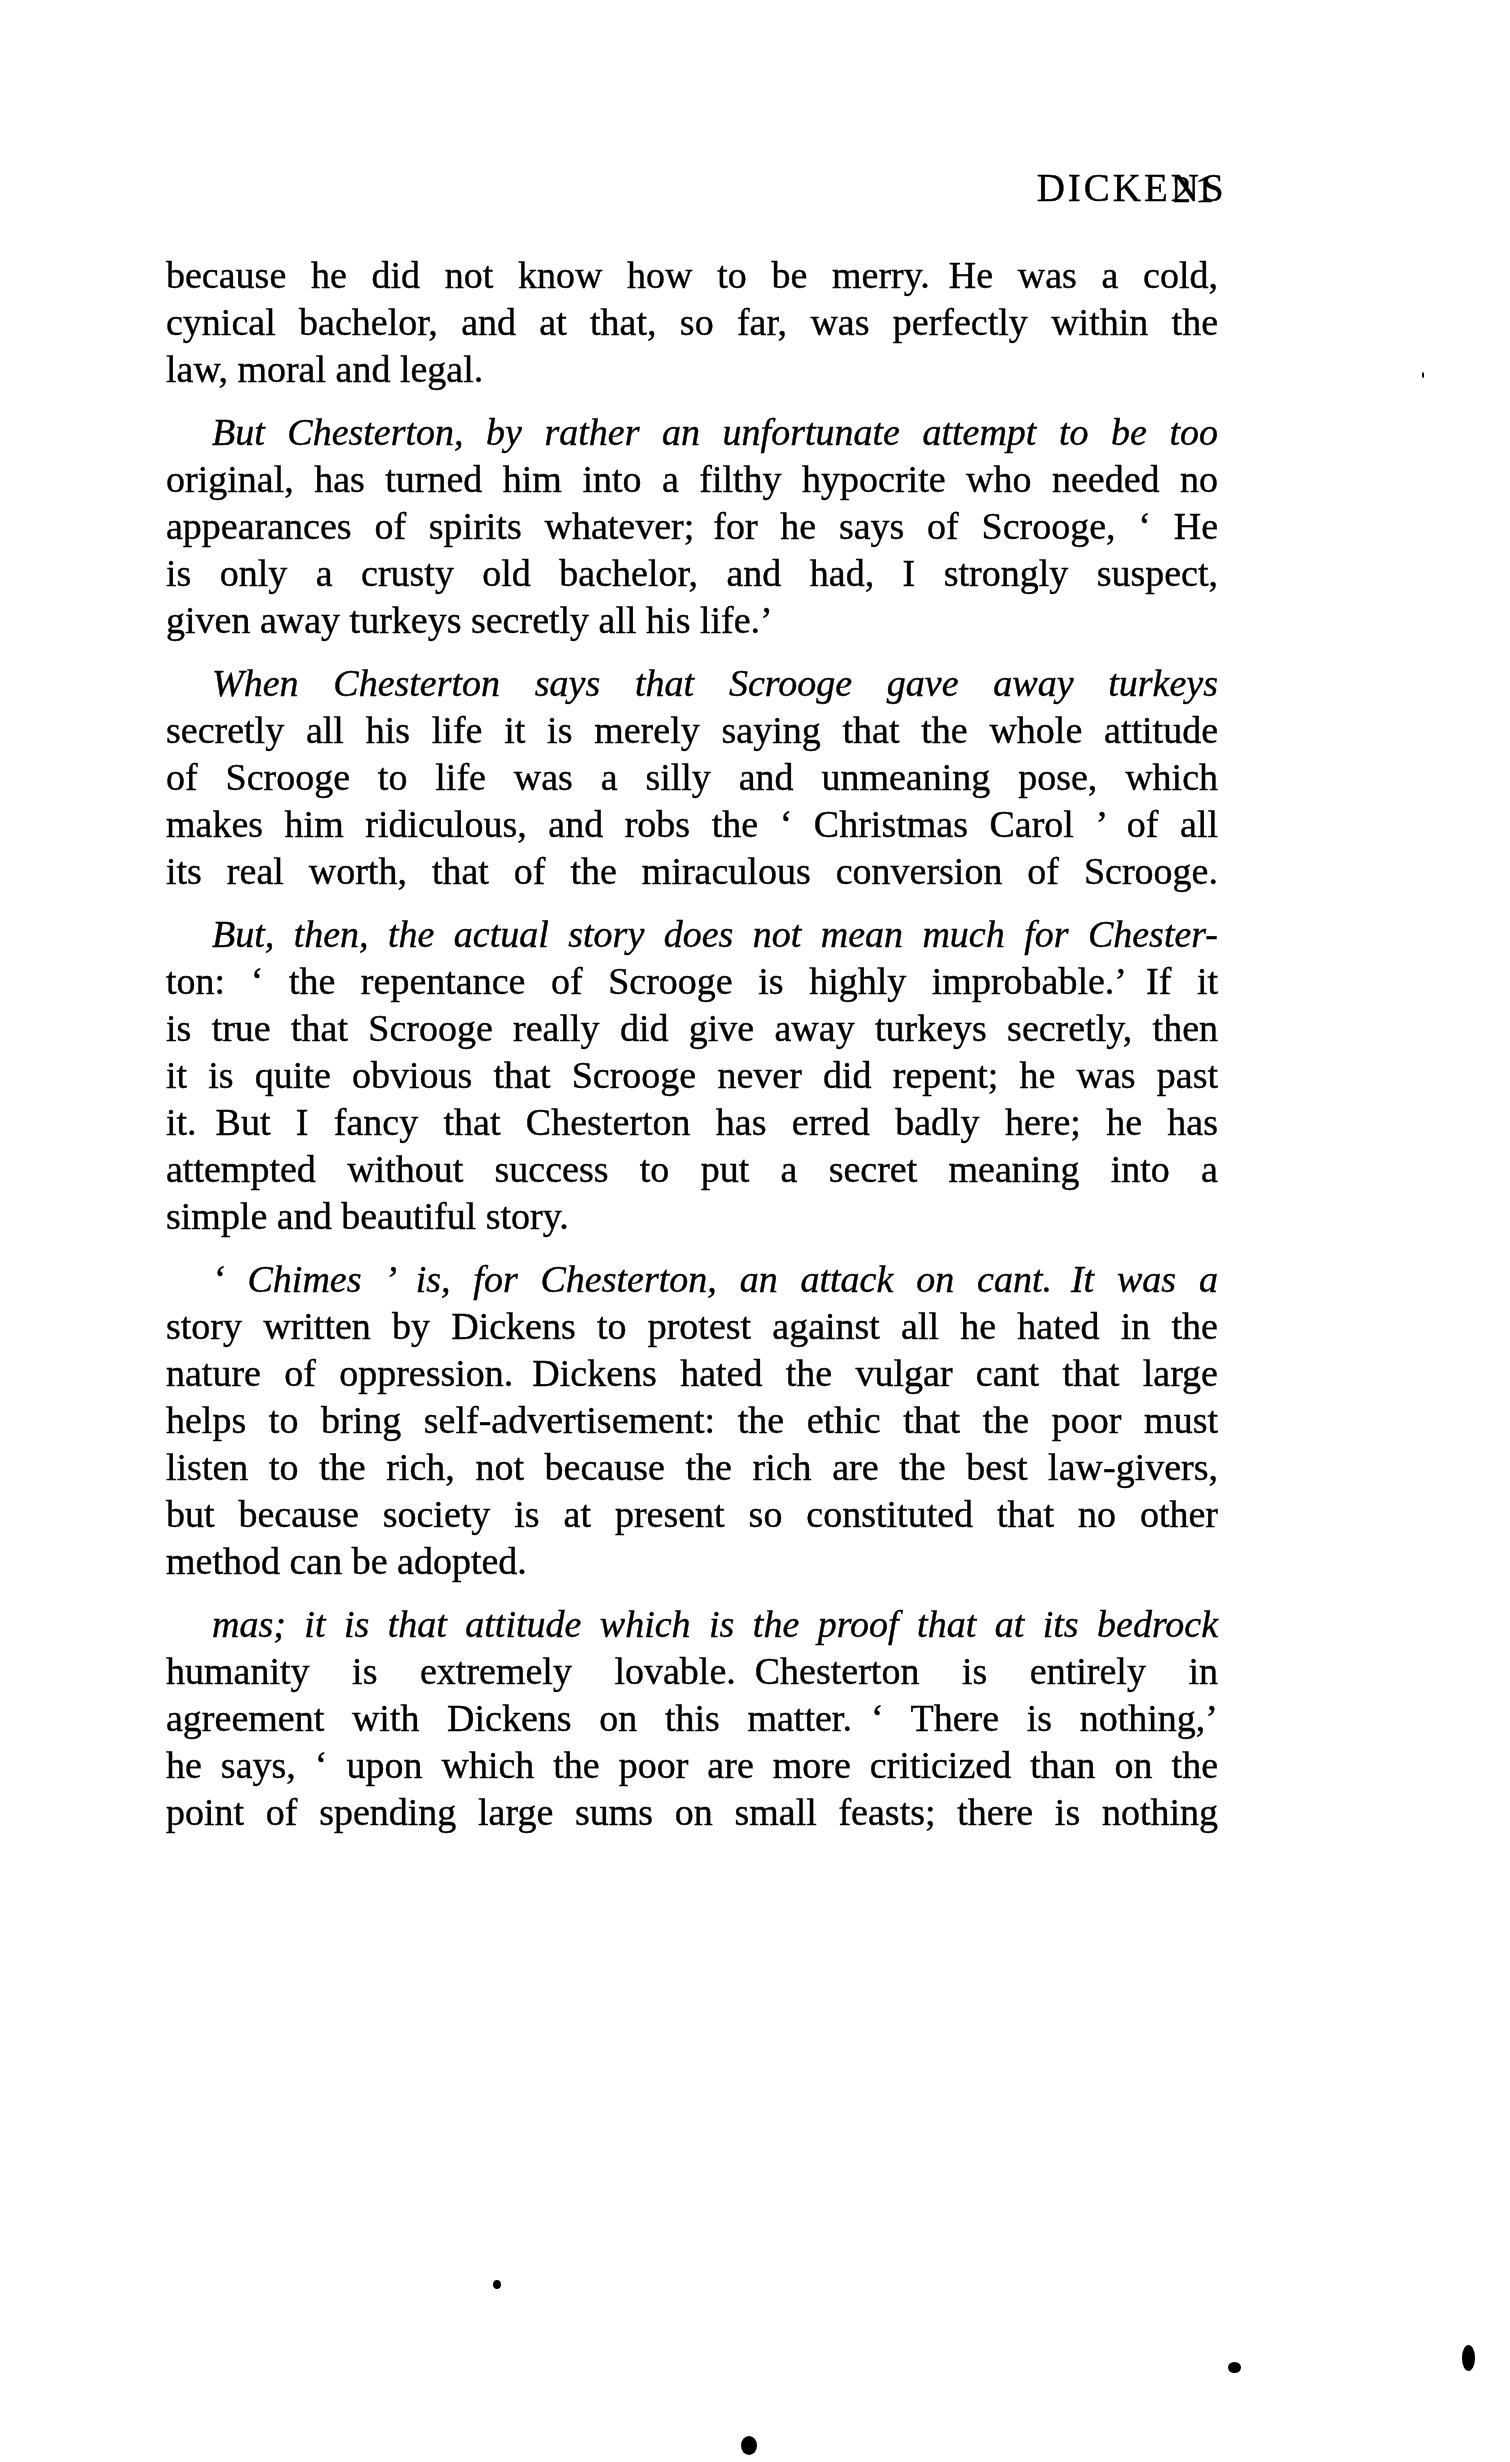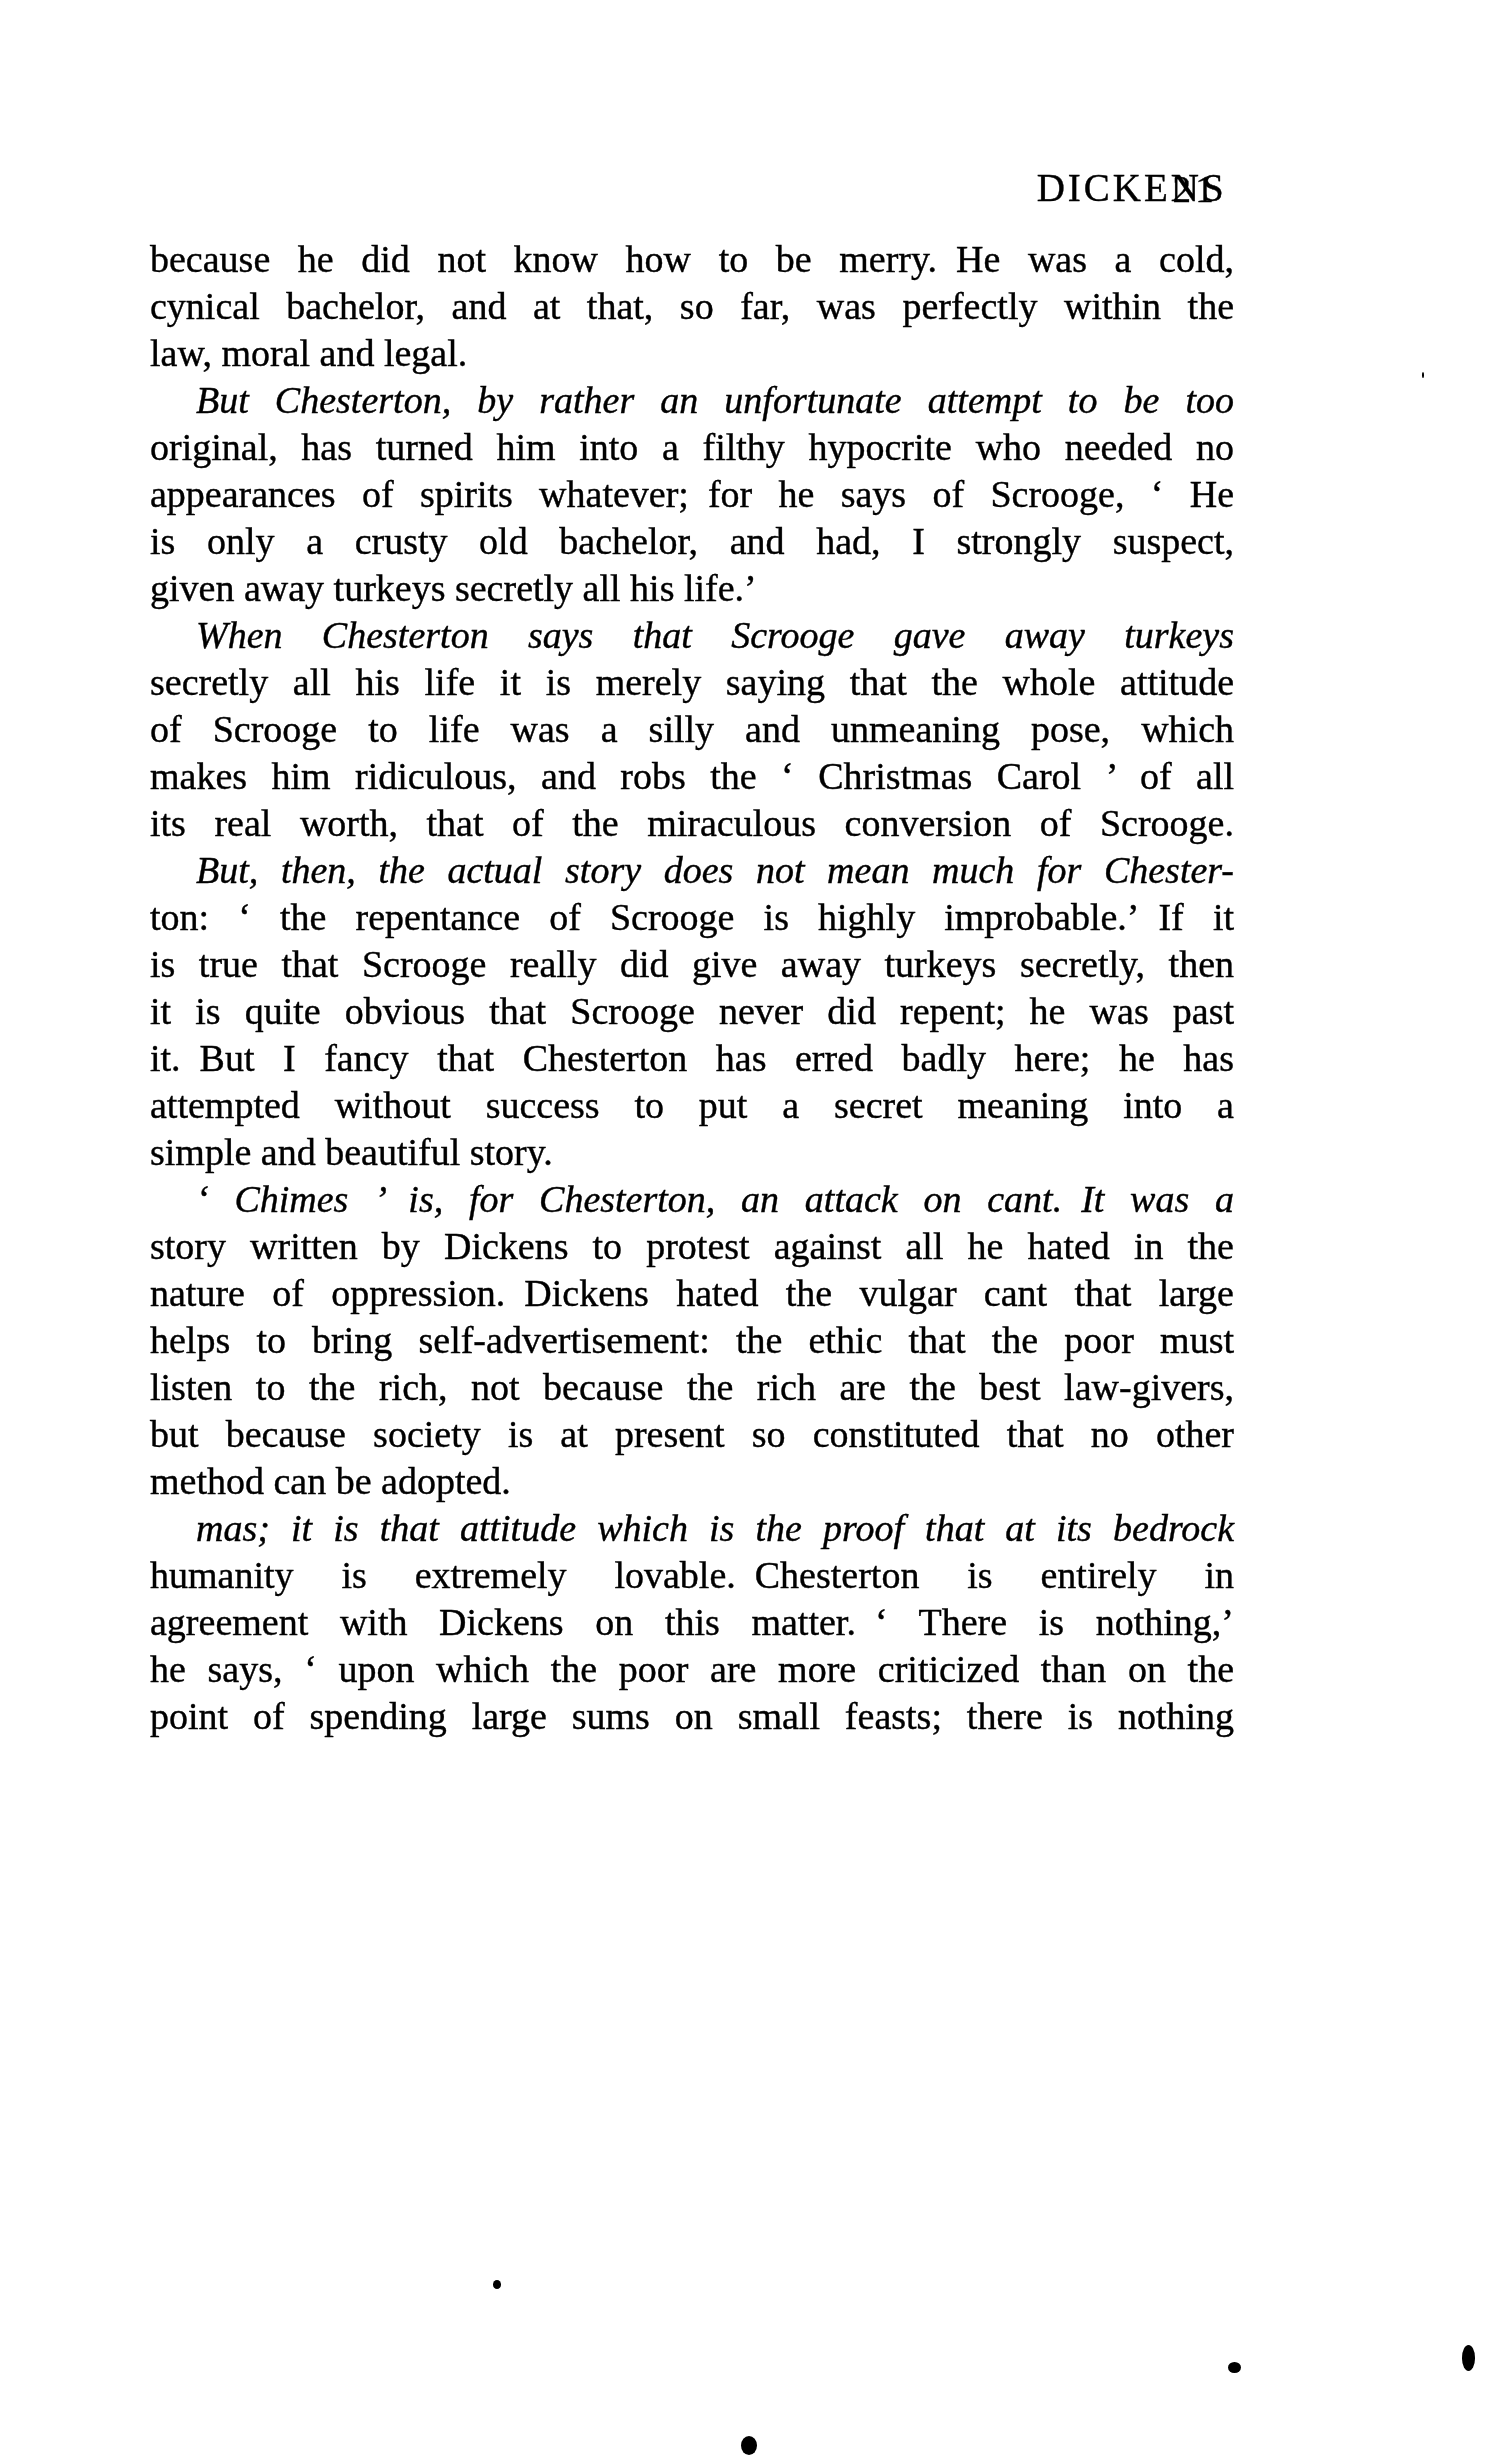--- a/index.html
+++ b/index.html
@@ -36,21 +36,21 @@
     line-height: 45px;
     letter-spacing: 4.3px;
     -webkit-text-stroke: 0.3px #000;
   }
   .body-text {
     position: absolute;
     left: 150px;
     top: 236px;
     width: 1084px;
   }
-  .para { margin: 0; padding: 0; }
+  .para { margin: 16px; padding: 0; }
   .line {
     font-size: 38px;
     line-height: 47px;
     text-align: justify;
     text-align-last: justify;
     text-justify: inter-word;
     -webkit-text-stroke: 0.4px #000;
   }
   .line.no-stretch { text-align-last: left; }
   .para.indented .line:first-child { padding-left: 46px; font-style: italic; }

